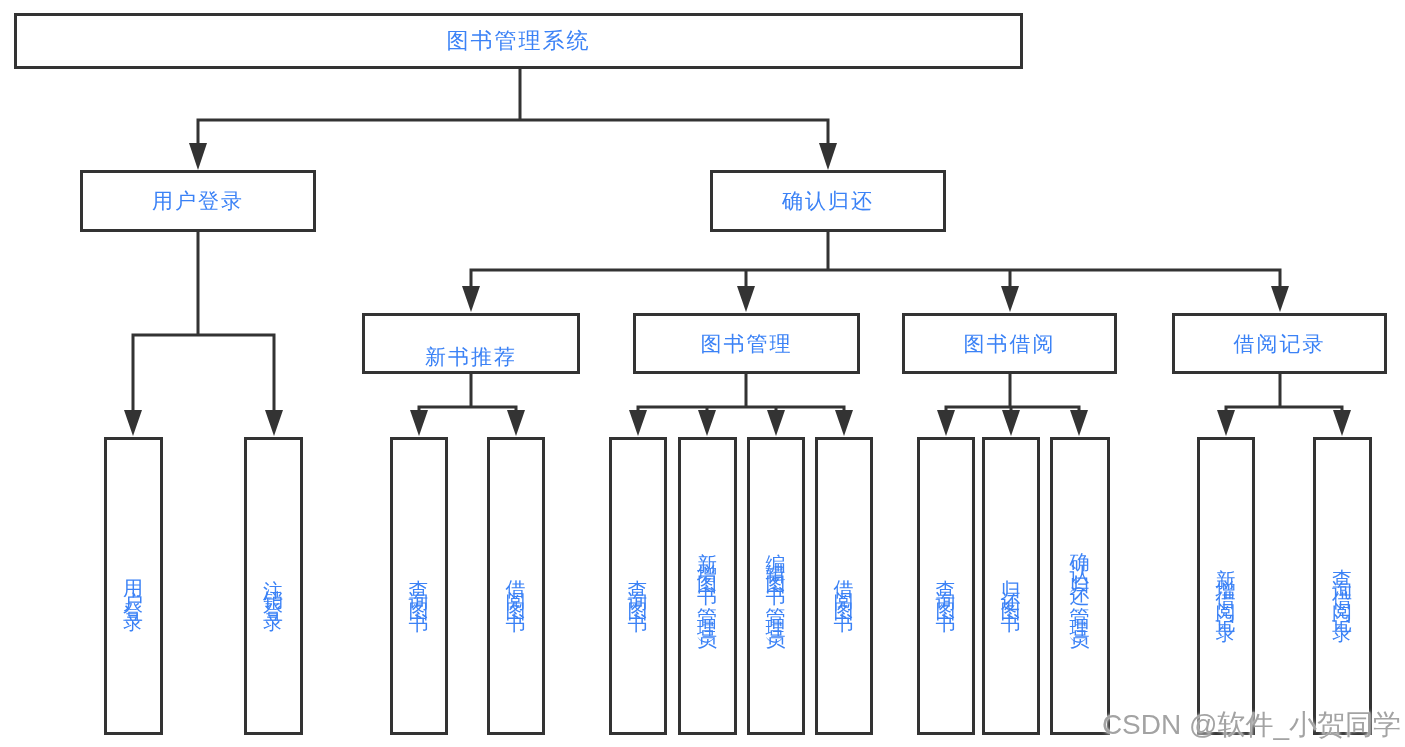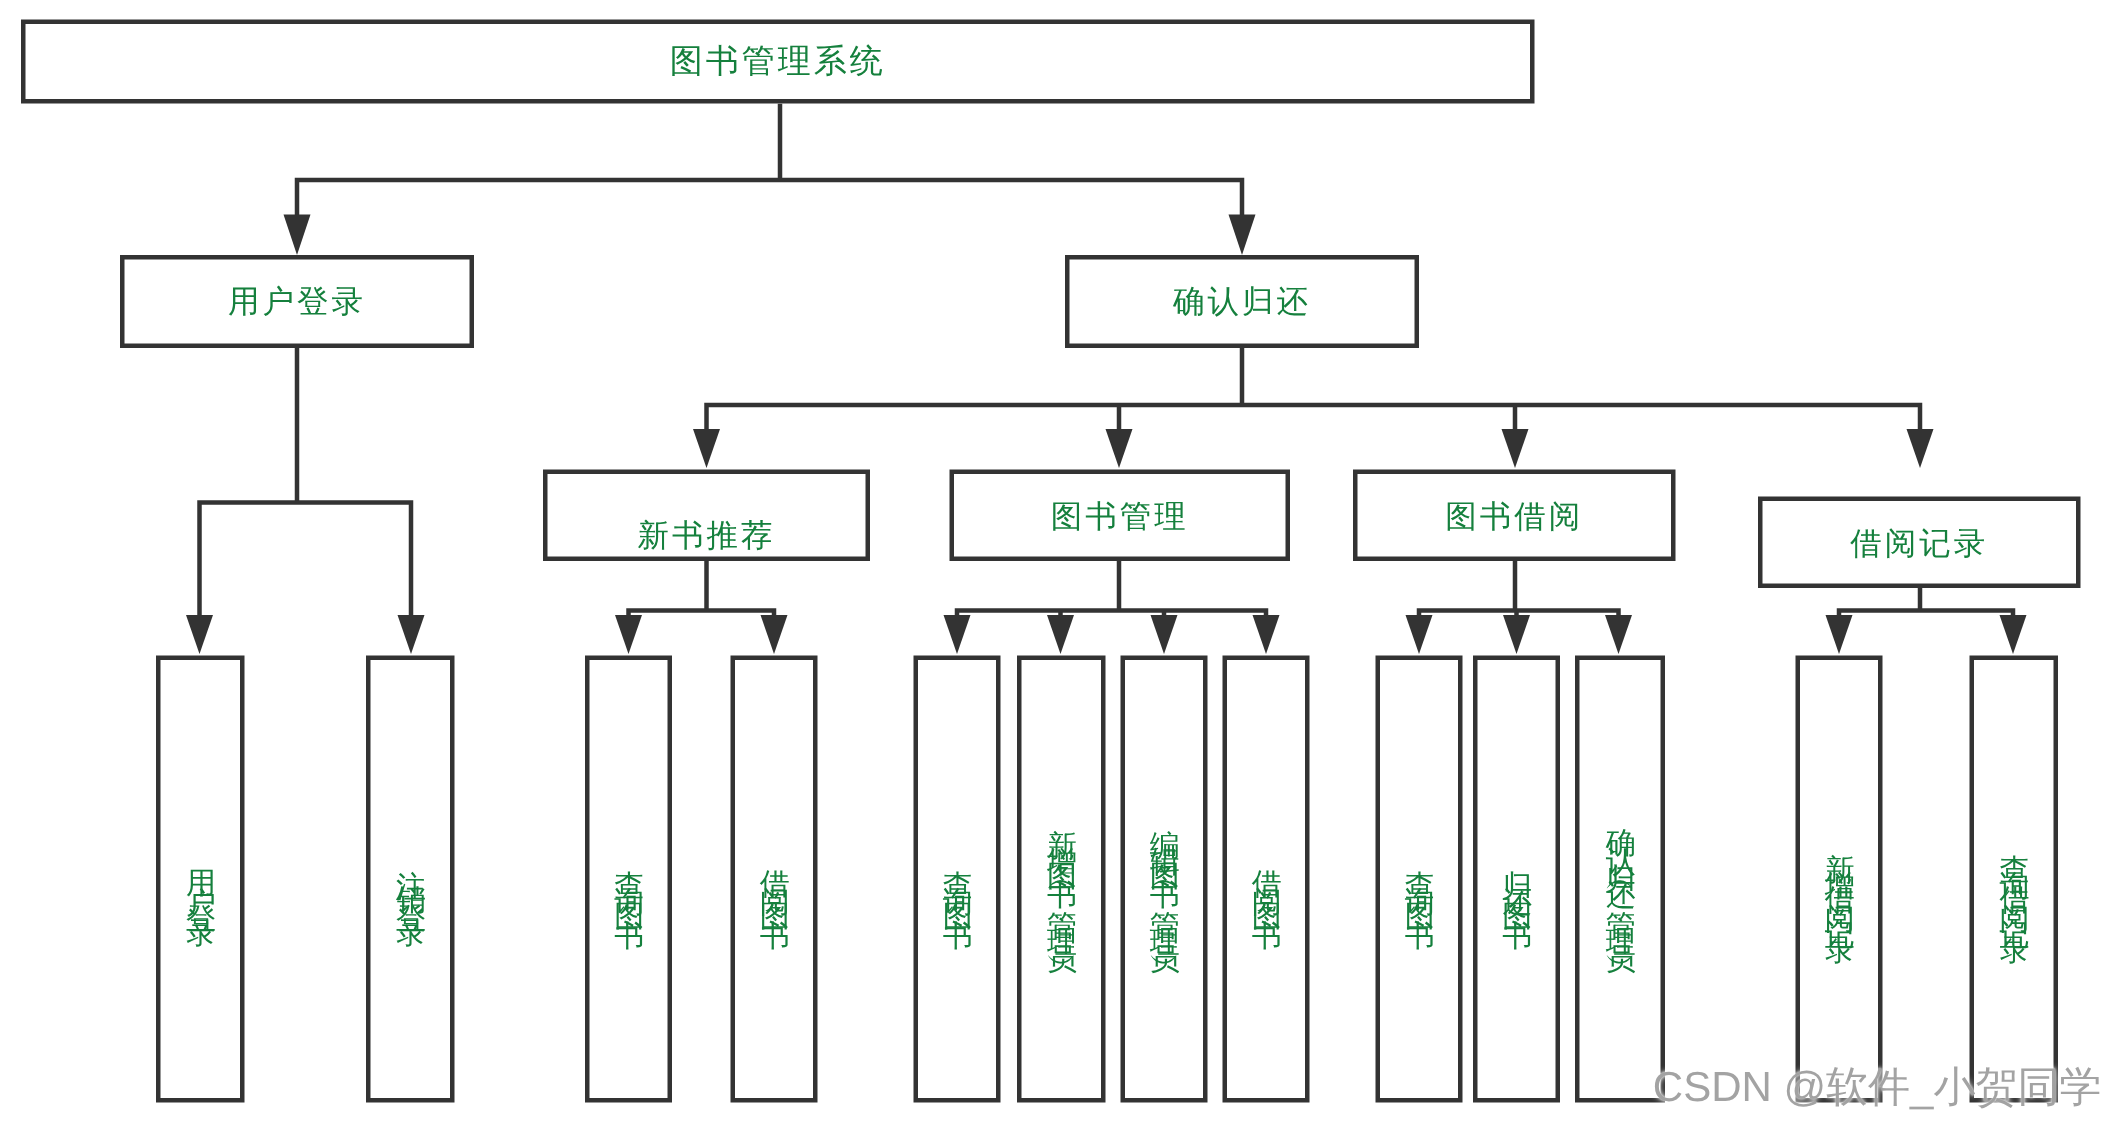--- a/index.html
+++ b/index.html
@@ -22,21 +22,21 @@
     box-sizing: border-box;
     border: 3px solid #333333;
     background: #ffffff;
     display: flex;
     align-items: center;
     justify-content: center;
   }
   .node .lbl {
     font-size: 21px;
     letter-spacing: 2px;
-    color: #15803d;
+    color: #3b82f6;
     white-space: nowrap;
   }
   .node.root .lbl { font-size: 22px; }
   .node.leaf .lbl {
     writing-mode: vertical-rl;
     text-orientation: mixed;
     font-size: 20px;
     letter-spacing: 11px;
     line-height: 1;
     white-space: normal;
@@ -117,21 +117,21 @@
 
   <div class="node" style="left:362px; top:313px; width:218px; height:61px;align-items:flex-end;">
     <span class="lbl">新书推荐</span>
   </div>
   <div class="node" style="left:633px; top:313px; width:227px; height:61px;">
     <span class="lbl">图书管理</span>
   </div>
   <div class="node" style="left:902px; top:313px; width:215px; height:61px;">
     <span class="lbl">图书借阅</span>
   </div>
-  <div class="node" style="left:1172px; top:331px; width:215px; height:61px;">
+  <div class="node" style="left:1172px; top:313px; width:215px; height:61px;">
     <span class="lbl">借阅记录</span>
   </div>
 
   <div class="node leaf" style="left:104px; top:437px; width:59px; height:298px;">
     <span class="lbl">用户登录</span>
   </div>
   <div class="node leaf" style="left:244px; top:437px; width:59px; height:298px;">
     <span class="lbl">注销登录</span>
   </div>
 

